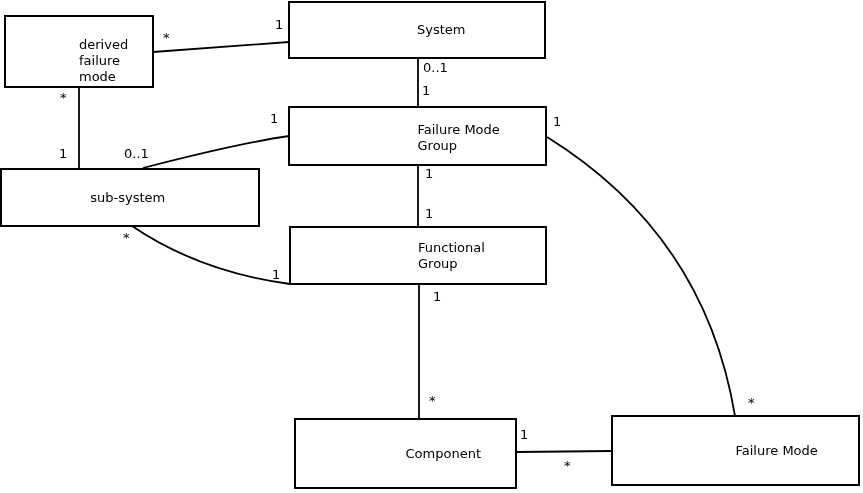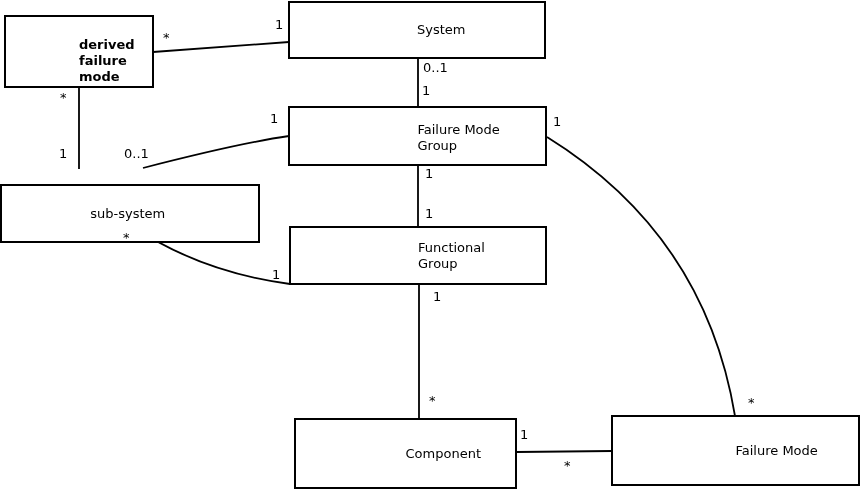--- a/index.html
+++ b/index.html
@@ -59,36 +59,36 @@
     <path d="M418,59 L418,107"></path>
     <path d="M418,165 L418,227"></path>
     <path d="M419,284 L419,419"></path>
     <path d="M79,87 L79,169"></path>
     <path d="M143,168 Q240,143 289,136"></path>
     <path d="M132,226 Q200,272 290,284"></path>
     <path d="M547,137 Q705,235 735,416"></path>
     <path d="M517,452 L612,451"></path>
   </svg>
 
-  <div class="box derived" style="left:4px; top:15px; width:150px; height:73px;font-weight:bold;">
+  <div class="box derived" style="left:4px; top:15px; width:150px; height:73px;">
     <span class="label">derived
 failure
 mode</span>
   </div>
 
   <div class="box" style="left:288px; top:1px; width:258px; height:58px;">
     <span class="label">System</span>
   </div>
 
   <div class="box fmg" style="left:288px; top:106px; width:259px; height:60px;">
     <span class="label">Failure Mode
 Group</span>
   </div>
 
-  <div class="box subsystem" style="left:0px; top:168px; width:260px; height:59px;margin-top:16px;">
+  <div class="box subsystem" style="left:0px; top:168px; width:260px; height:59px;">
     <span class="label">sub-system</span>
   </div>
 
   <div class="box" style="left:289px; top:226px; width:258px; height:59px;padding-left:36px;">
     <span class="label">Functional
 Group</span>
   </div>
 
   <div class="box" style="left:294px; top:418px; width:223px; height:71px;">
     <span class="label">Component</span>

